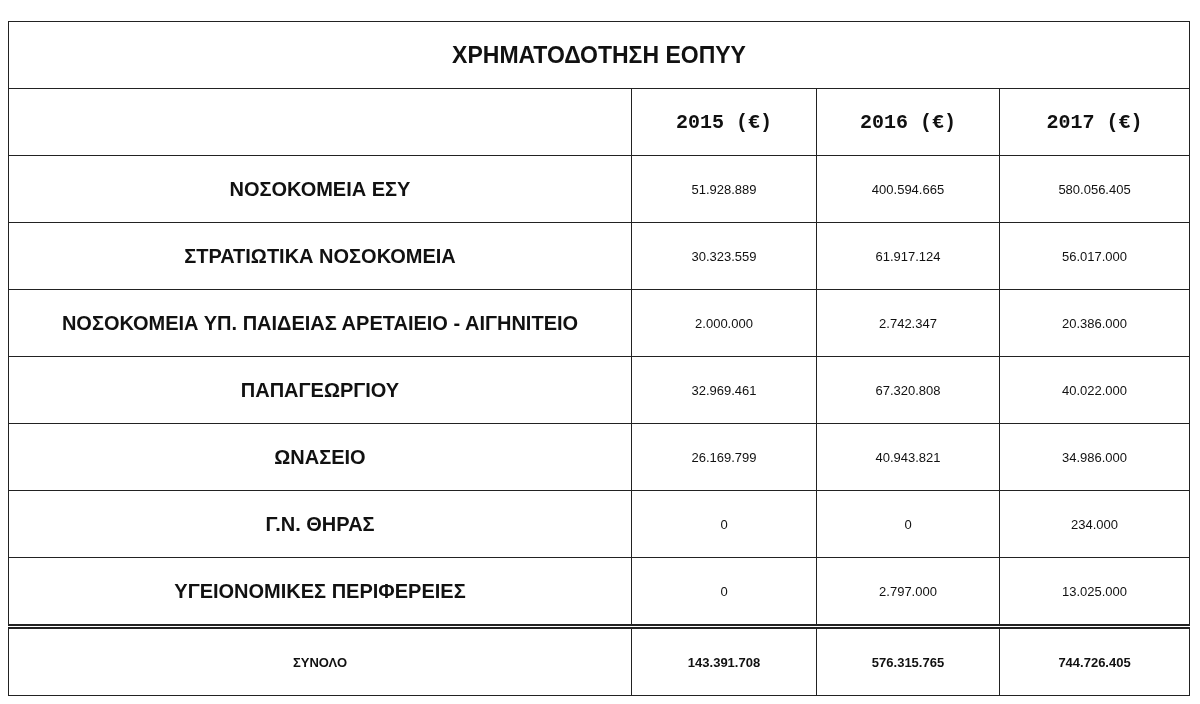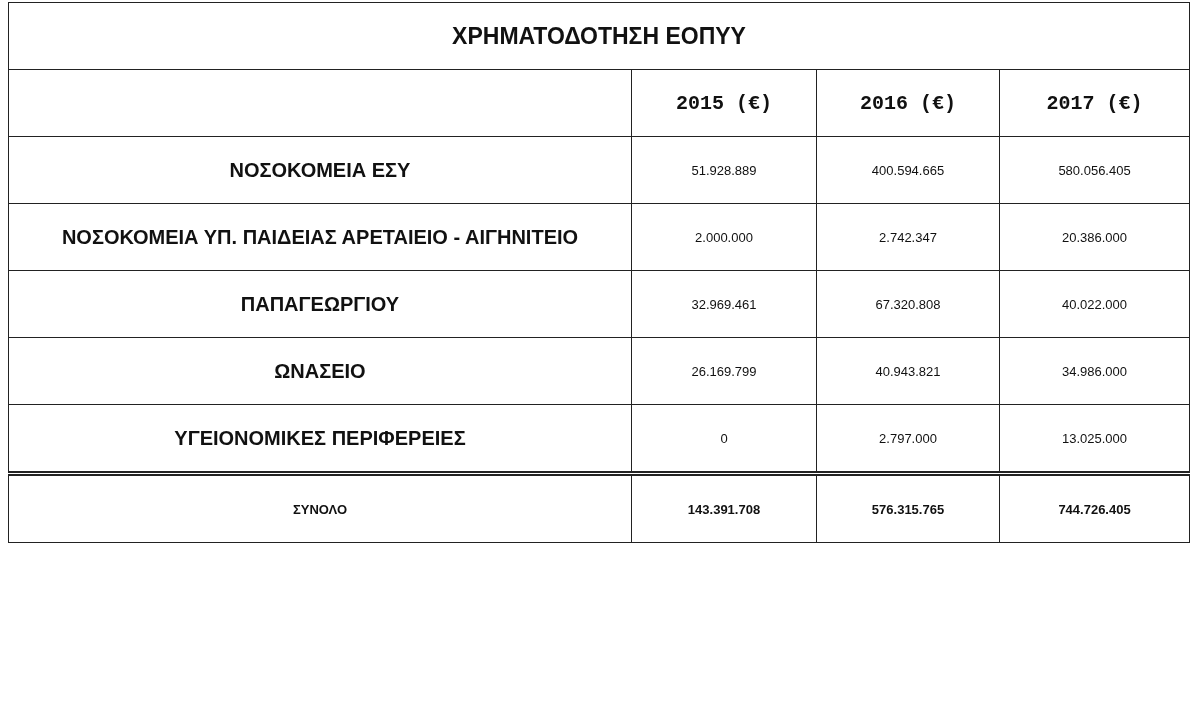--- a/index.html
+++ b/index.html
@@ -1,18 +1,18 @@
 <!DOCTYPE html>
 <html><head>
 <meta charset="utf-8">
 <style>
   html, body { margin: 0; padding: 0; background: #ffffff; }
   body { width: 1200px; height: 704px; position: relative; overflow: hidden;
          font-family: "Liberation Sans", "DejaVu Sans", sans-serif; color: #111; }
-  .tbl { position: absolute; left: 8px; top: 2px; width: 1182px;
+  .tbl { position: absolute; left: 8px; top: 21px; width: 1182px;
          border-collapse: collapse; table-layout: fixed; }
   .tbl td { border: 1.5px solid #222; text-align: center; vertical-align: middle;
             padding: 0; font-size: 13px; }
   .tbl .title td { height: 66px; font-weight: bold; font-size: 23px; }
   .tbl .hdr td { height: 66px; font-weight: bold; font-size: 20px; font-family: Liberation Mono, monospace; }
   .tbl .row td { height: 66px; }
   .tbl .row td.lbl { font-weight: bold; font-size: 20px; }
   .tbl .total td { height: 66px; font-weight: bold; border-top: 5px double #222; margin-top: 7px; }
   .c0 { width: 623px; } .c1 { width: 185px; } .c2 { width: 183px; } .c3 { width: 190px; }
 </style>
@@ -36,38 +36,50 @@
     <td>2016 (€)</td>
     <td>2017 (€)</td>
   </tr>
   <tr class="row">
     <td class="lbl">ΝΟΣΟΚΟΜΕΙΑ ΕΣΥ</td>
     <td>51.928.889</td>
     <td>400.594.665</td>
     <td>580.056.405</td>
   </tr>
   <tr class="row">
+    <td class="lbl">ΣΤΡΑΤΙΩΤΙΚΑ ΝΟΣΟΚΟΜΕΙΑ</td>
+    <td>30.323.559</td>
+    <td>61.917.124</td>
+    <td>56.017.000</td>
+  </tr>
+  <tr class="row">
     <td class="lbl">ΝΟΣΟΚΟΜΕΙΑ ΥΠ. ΠΑΙΔΕΙΑΣ ΑΡΕΤΑΙΕΙΟ - ΑΙΓΗΝΙΤΕΙΟ</td>
     <td>2.000.000</td>
     <td>2.742.347</td>
     <td>20.386.000</td>
   </tr>
   <tr class="row">
     <td class="lbl">ΠΑΠΑΓΕΩΡΓΙΟΥ</td>
     <td>32.969.461</td>
     <td>67.320.808</td>
     <td>40.022.000</td>
   </tr>
   <tr class="row">
     <td class="lbl">ΩΝΑΣΕΙΟ</td>
     <td>26.169.799</td>
     <td>40.943.821</td>
     <td>34.986.000</td>
   </tr>
   <tr class="row">
+    <td class="lbl">Γ.Ν. ΘΗΡΑΣ</td>
+    <td>0</td>
+    <td>0</td>
+    <td>234.000</td>
+  </tr>
+  <tr class="row">
     <td class="lbl">ΥΓΕΙΟΝΟΜΙΚΕΣ ΠΕΡΙΦΕΡΕΙΕΣ</td>
     <td>0</td>
     <td>2.797.000</td>
     <td>13.025.000</td>
   </tr>
   <tr class="total">
     <td>ΣΥΝΟΛΟ</td>
     <td>143.391.708</td>
     <td>576.315.765</td>
     <td>744.726.405</td>

